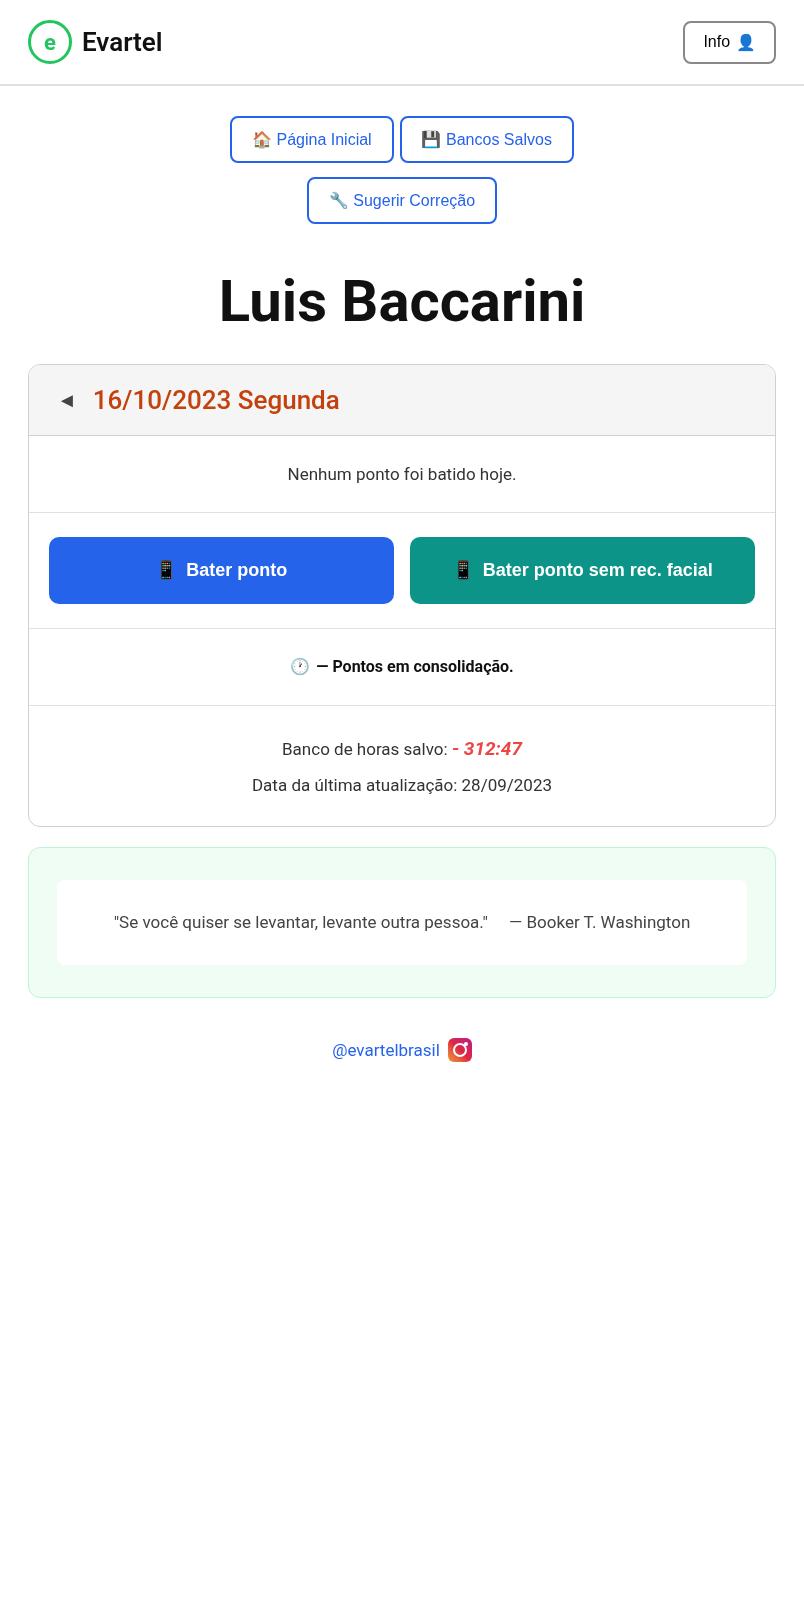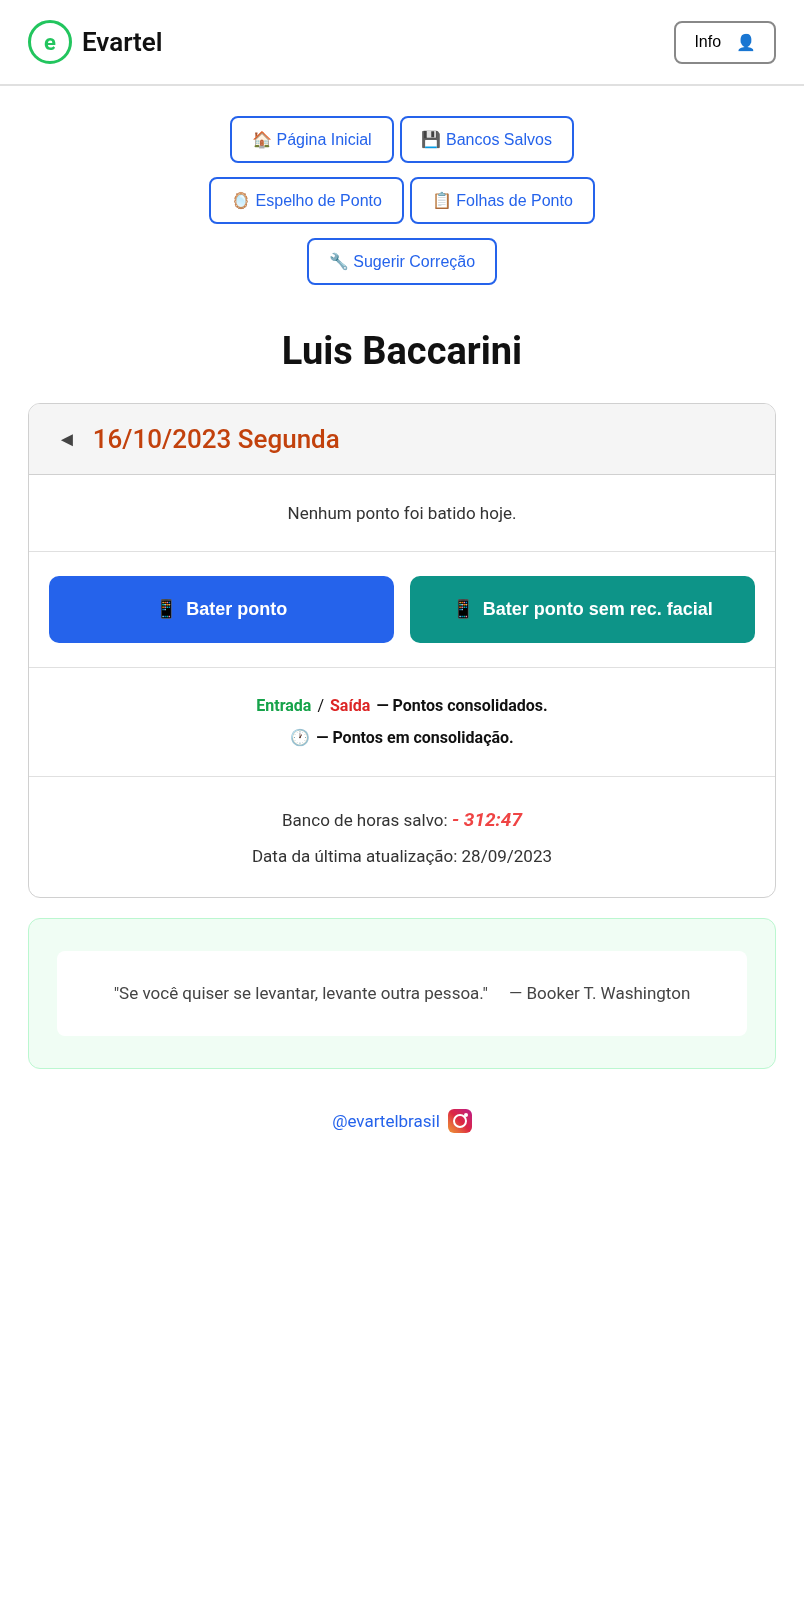--- a/index.html
+++ b/index.html
@@ -48,21 +48,21 @@
     }
     .header-btn {
       border: 2px solid #888;
       border-radius: 8px;
       padding: 10px 18px;
       font-size: 16px;
       background: #fff;
       cursor: pointer;
       display: flex;
       align-items: center;
-      gap: 15px;
+      gap: 6px;
     }
 
     
     .nav-section {
       display: flex;
       flex-direction: column;
       align-items: center;
       gap: 14px;
       padding: 30px 20px 10px;
     }
@@ -85,21 +85,21 @@
       white-space: nowrap;
     }
     .nav-btn .dropdown-arrow {
       margin-left: 4px;
       font-size: 14px;
     }
 
     
     .user-name {
       text-align: center;
-      font-size: 38px;
+      font-size: 58px;
       font-weight: 700;
       color: #111;
       padding: 36px 20px 20px;
       line-height: 1.1;
     }
 
     
     .main-card {
       margin: 10px 28px 20px;
       border: 1.5px solid #d0d0d0;
@@ -290,28 +290,20 @@
   <div class="nav-row">
     <button class="nav-btn">
       <span>🏠 Página Inicial</span>
     </button>
     <button class="nav-btn">
       <span>💾 Bancos Salvos</span>
     </button>
   </div>
   <div class="nav-row">
     <button class="nav-btn">
-      <span>🪞 Espelho de Ponto</span>
-    </button>
-    <button class="nav-btn">
-      <span>📋 Folhas de Ponto</span>
-    </button>
-  </div>
-  <div class="nav-row">
-    <button class="nav-btn">
       <span>🔧 Sugerir Correção</span>
     </button>
   </div>
 </nav>
 
 <div class="user-name">Luis Baccarini</div>
 
 <div class="main-card">
 
   <div class="date-bar">
@@ -326,26 +318,20 @@
       <span>📱</span>
       <span>Bater ponto</span>
     </button>
     <button class="btn-punch-facial">
       <span>📱</span>
       <span>Bater ponto sem rec. facial</span>
     </button>
   </div>
 
   <div class="legend">
-    <div class="legend-line">
-      <span class="legend-entrada">Entrada</span>
-      <span>/</span>
-      <span class="legend-saida">Saída</span>
-      <span class="legend-bold">— Pontos consolidados.</span>
-    </div>
     <div class="legend-line">
       <span>🕐</span>
       <span class="legend-bold">— Pontos em consolidação.</span>
     </div>
   </div>
 
   <div class="bank-info">
     <div>
       <span>Banco de horas salvo:</span>
       <span class="bank-negative">- 312:47</span>

